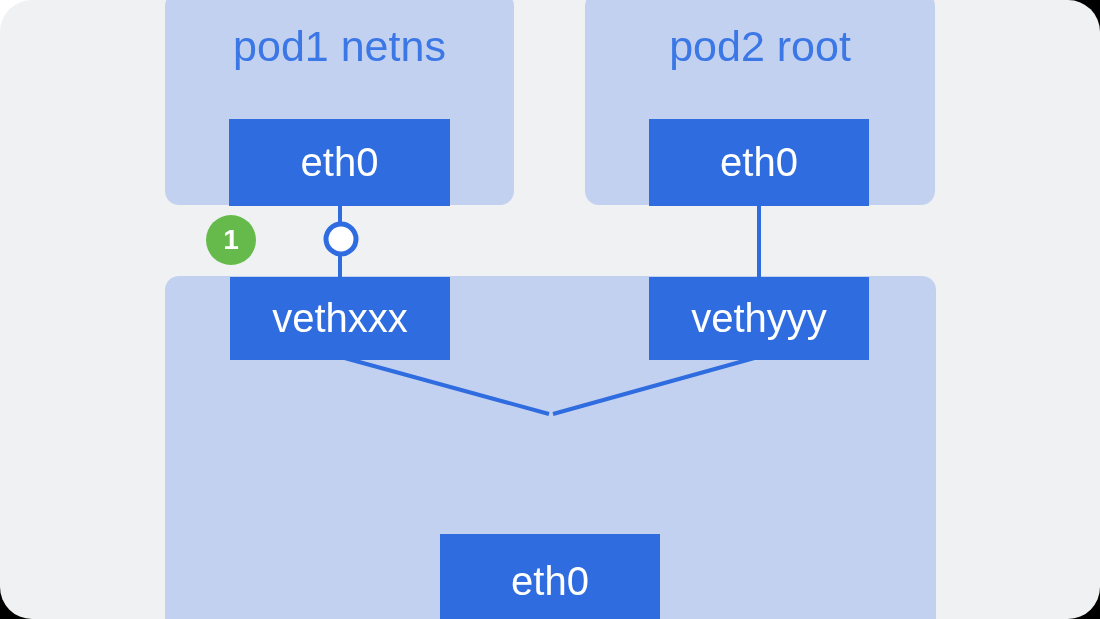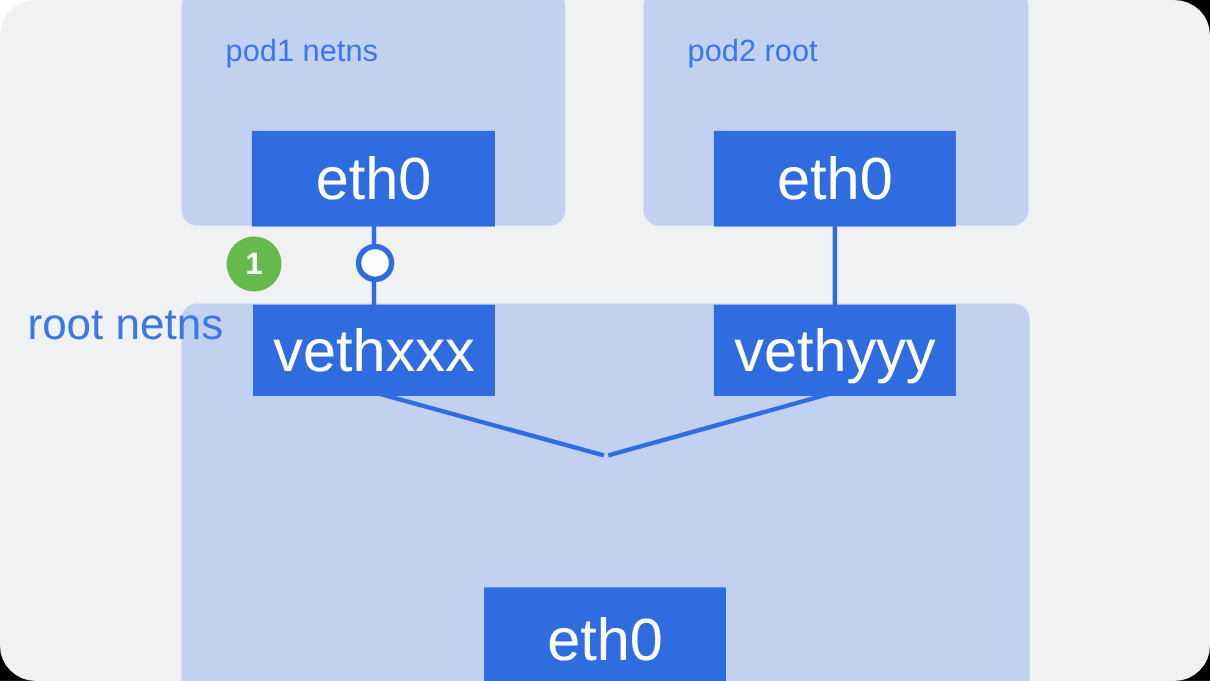--- a/index.html
+++ b/index.html
@@ -15,34 +15,34 @@
     position:absolute;inset:0;border-radius:32px;overflow:hidden;z-index:1;
     background:var(--canvas-gray,#f0f1f2);
   }
   .ns{
     position:absolute;background:var(--namespace-blue,#c3d1f0);
   }
   .ns-pod1{left:165px;top:-8px;width:349px;height:213px;border-radius:14px;}
   .ns-pod2{left:585px;top:-8px;width:350px;height:213px;border-radius:14px;}
   .ns-root{left:165px;top:276px;width:771px;height:360px;border-radius:14px 14px 0 0;}
   .ns-label{
-    position:absolute;width:100%;text-align:left;top:32px;
-    color:var(--label-blue,#3c77e6);font-size:28px;line-height:44px;font-weight:500;padding-left:40px;
+    position:absolute;width:100%;text-align:center;top:32px;
+    color:var(--label-blue,#3c77e6);font-size:43px;line-height:44px;font-weight:500;
   }
   .root-label{
     position:absolute;left:25px;top:273px;width:auto;text-align:left;
     color:var(--label-blue,#3c77e6);font-size:40px;line-height:44px;font-weight:500;
   }
   .wires{
     position:absolute;left:0;top:0;width:1100px;height:619px;z-index:2;pointer-events:none;
   }
   .node{
     position:absolute;background:var(--node-blue,#2f6ce0);z-index:3;
     display:flex;align-items:center;justify-content:center;
-    color:var(--node-text,#ffffff);font-size:54px;font-weight:400;
+    color:var(--node-text,#ffffff);font-size:40px;font-weight:400;
   }
   .node-pod1-eth0{left:229px;top:119px;width:221px;height:87px;}
   .node-pod2-eth0{left:649px;top:119px;width:220px;height:87px;}
   .node-vethxxx{left:230px;top:277px;width:220px;height:83px;}
   .node-vethyyy{left:649px;top:277px;width:220px;height:83px;}
   .node-cbr0{left:440px;top:412px;width:220px;height:88px;}
   .node-root-eth0{left:440px;top:534px;width:220px;height:95px;}
   .callout-badge{
     position:absolute;left:206px;top:215px;width:50px;height:50px;border-radius:50%;
     background:var(--callout-green,#65ba4b);z-index:4;
@@ -59,21 +59,20 @@
 
   <div class="ns ns-pod1">
     <div class="ns-label">pod1 netns</div>
   </div>
 
   <div class="ns ns-pod2">
     <div class="ns-label">pod2 root</div>
   </div>
 
   <div class="ns ns-root"></div>
-  <div class="root-label">root netns</div>
 
   <svg class="wires" viewBox="0 0 1100 619" xmlns="http://www.w3.org/2000/svg">
     <line x1="340" y1="200" x2="340" y2="225" stroke="var(--node-blue,#2f6ce0)" stroke-width="4"></line>
     <line x1="340" y1="253" x2="340" y2="281" stroke="var(--node-blue,#2f6ce0)" stroke-width="4"></line>
     <circle cx="341" cy="239" r="15" fill="#ffffff" stroke="var(--node-blue,#2f6ce0)" stroke-width="5"></circle>
     <line x1="759" y1="200" x2="759" y2="281" stroke="var(--node-blue,#2f6ce0)" stroke-width="4"></line>
     <line x1="341" y1="357" x2="549" y2="414" stroke="var(--node-blue,#2f6ce0)" stroke-width="4"></line>
     <line x1="758" y1="357" x2="553" y2="414" stroke="var(--node-blue,#2f6ce0)" stroke-width="4"></line>
   </svg>
 

